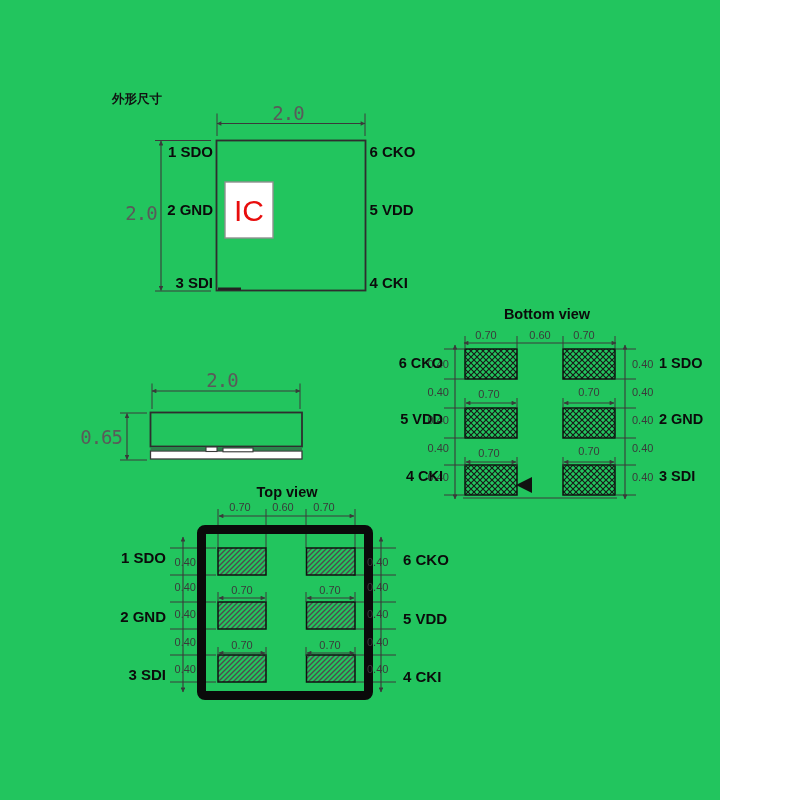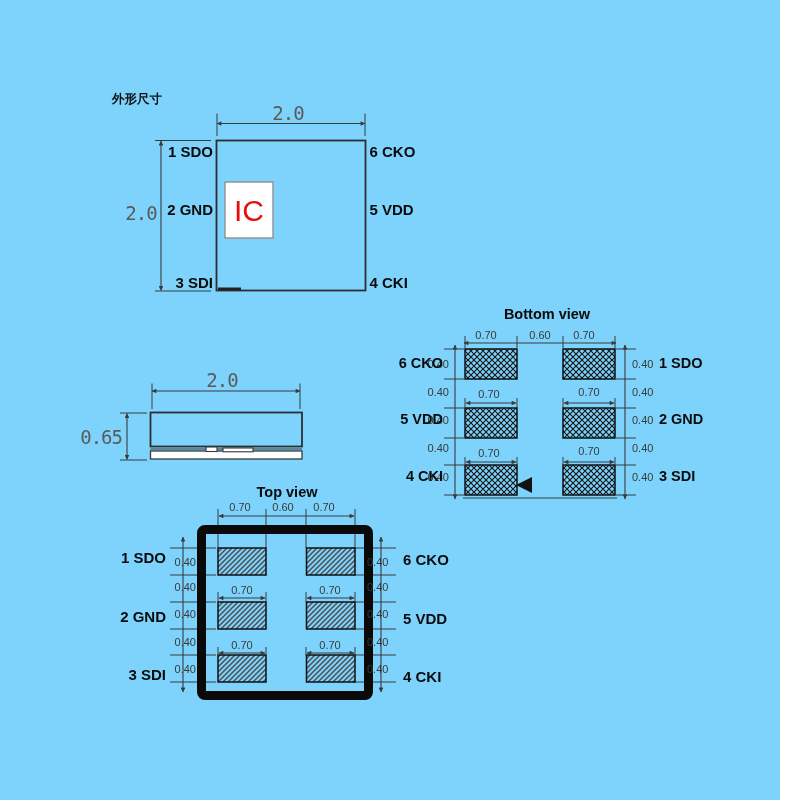--- a/index.html
+++ b/index.html
@@ -1,16 +1,16 @@
 <!DOCTYPE html>
 <html><head>
 <meta charset="utf-8">
 <style>
   html,body{margin:0;padding:0;background:#ffffff;}
-  .canvas{position:relative;width:780px;height:800px;background:#7dd3fc;overflow:hidden;
+  .canvas{position:relative;width:720px;height:800px;background:#22c55e;overflow:hidden;
           font-family:"Liberation Sans",sans-serif;}
   svg{position:absolute;left:0;top:0;}
   
   .edge   {stroke:#2e2e2e;stroke-width:1.8;fill:none;}
   .thin   {stroke:#3a3a3a;stroke-width:1;fill:none;}
   .dimln  {stroke:#3a3a3a;stroke-width:1.1;fill:none;}
   .padrc  {stroke:#111111;stroke-width:1.5;}
   
   text{font-family:"Liberation Sans",sans-serif;}
   .cad  {font-family:"DejaVu Sans Mono",monospace;font-size:19px;fill:#5a5a5a;letter-spacing:-1px;}

